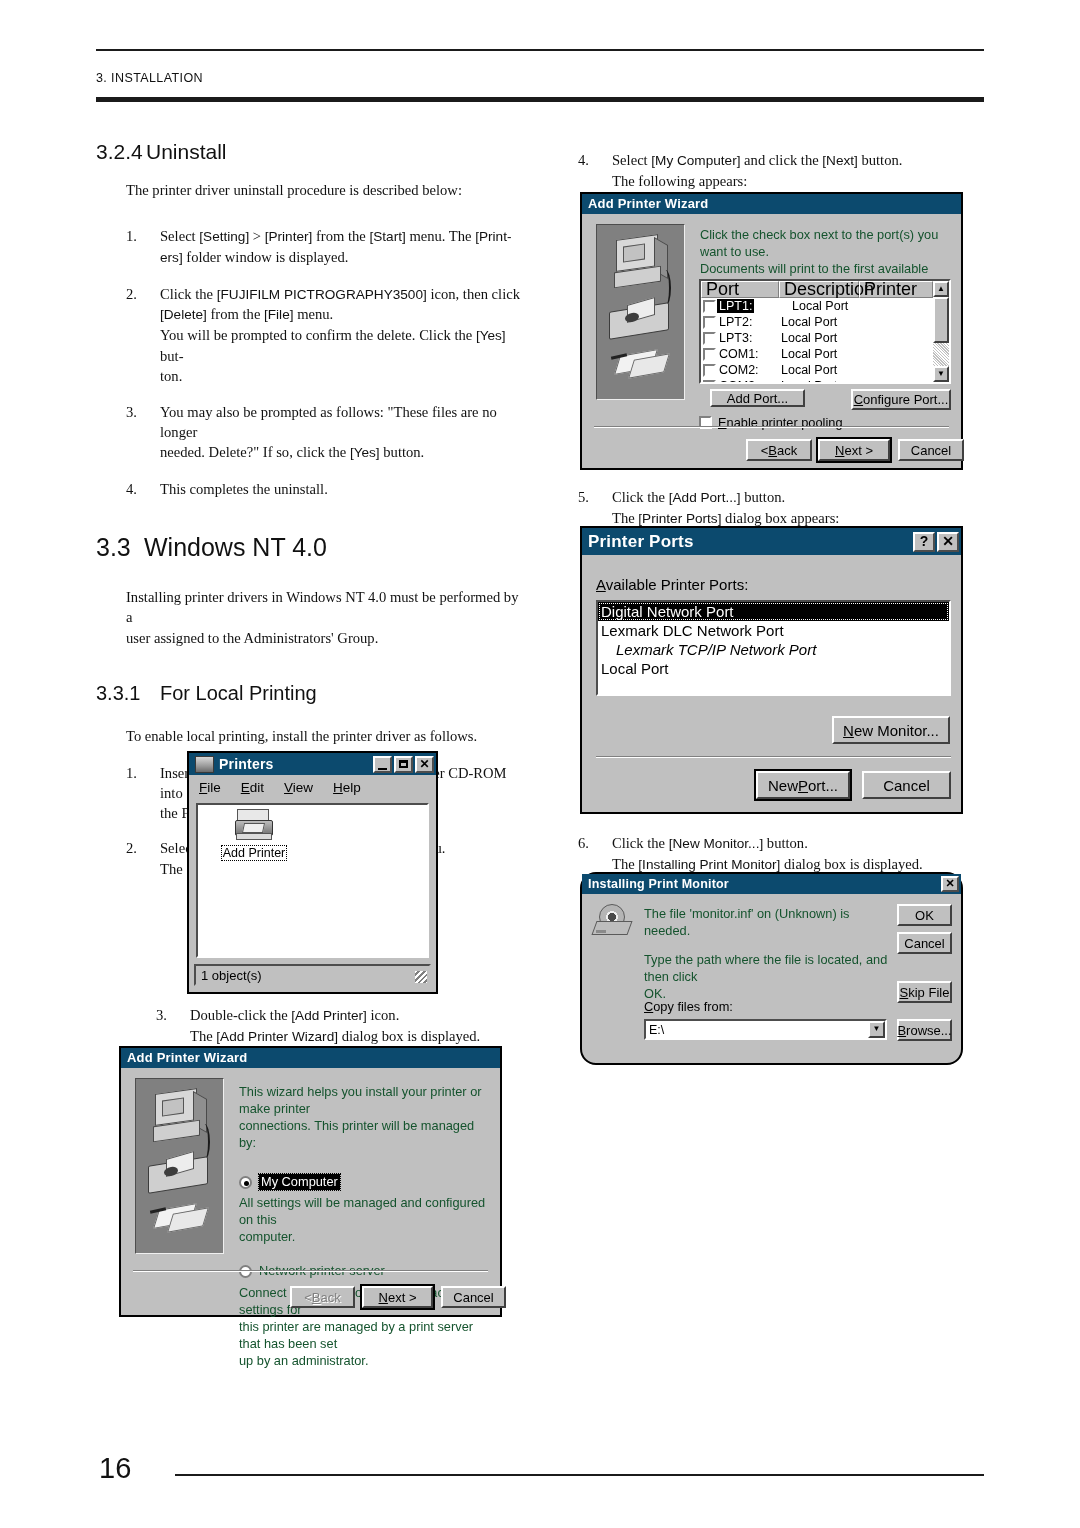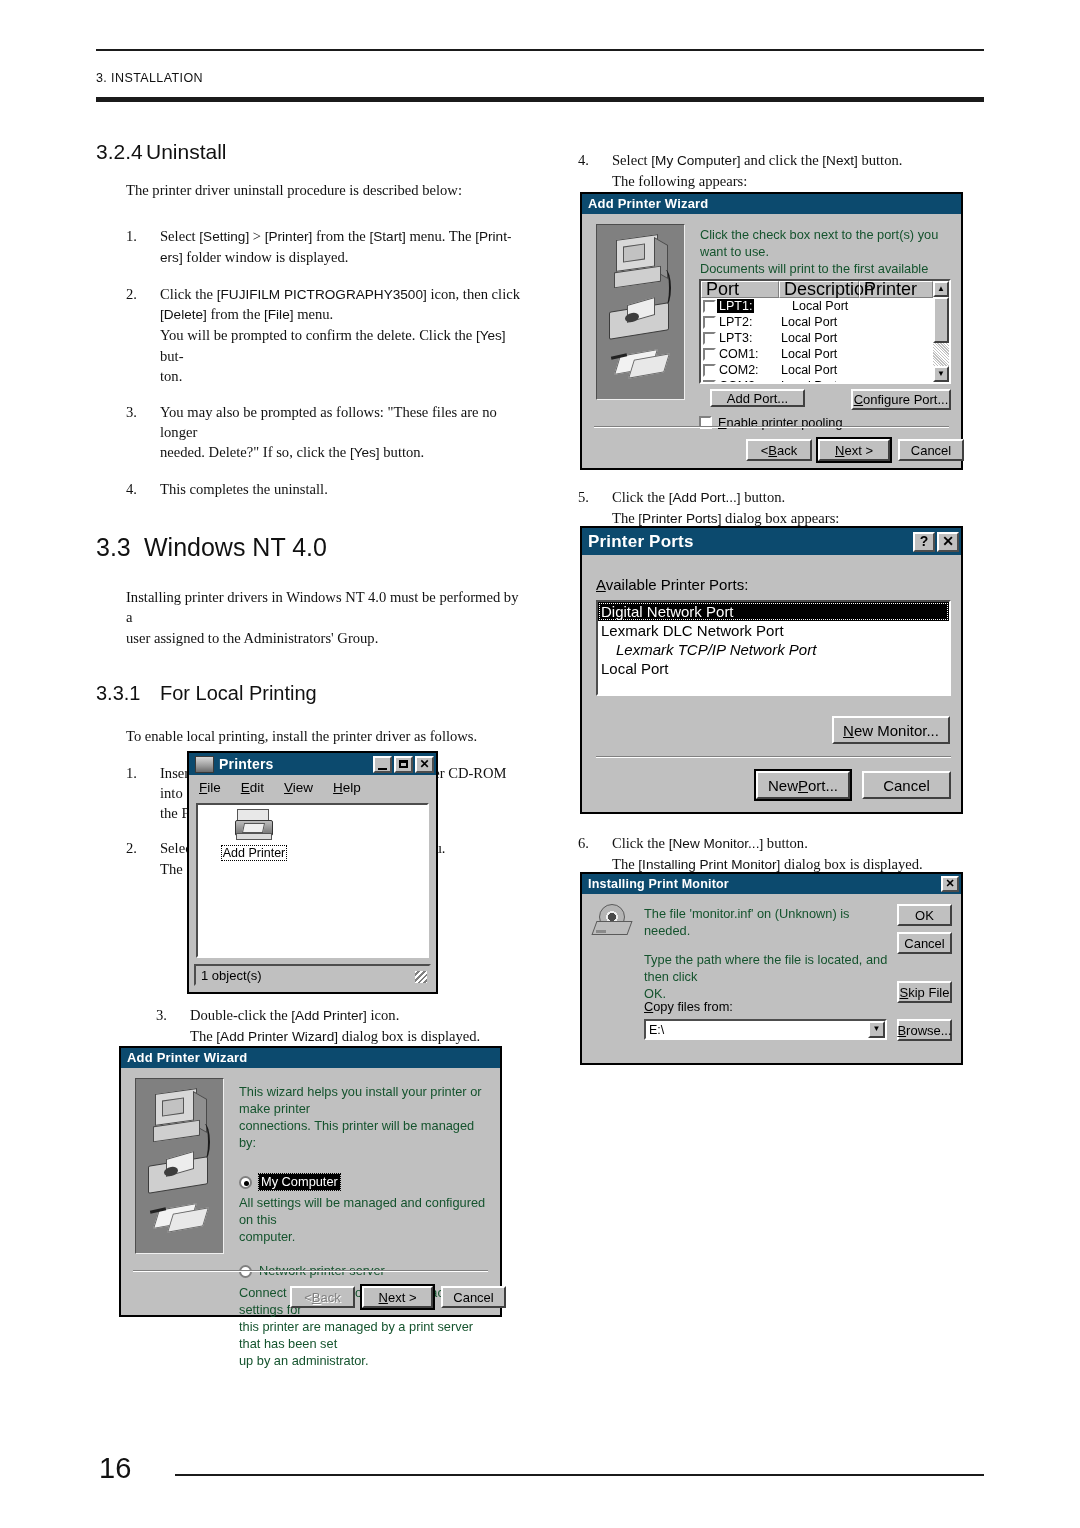--- a/index.html
+++ b/index.html
@@ -556,21 +556,21 @@
 
     <div class="btn default" style="position:absolute;left:174px;top:243px;width:94px;height:28px;font-size:15px;">New <span class="u">P</span>ort...</div>
     <div class="btn" style="position:absolute;left:280px;top:243px;width:89px;height:28px;font-size:15px;">Cancel</div>
   </div>
 
   <div class="listitem" style="position:absolute;left:578px;top:833px;width:400px;margin-left:0;">
     <span class="mk">6.</span>
     <span>Click the <span class="ui">[New Monitor...]</span> button.<br>The <span class="ui">[Installing Print Monitor]</span> dialog box is displayed.</span>
   </div>
 
-  <div class="win win-outer" style="left:580px; top:872px; width:383px; height:193px;">
+  <div class="win win-outer" style="left:580px; top:872px; width:383px; height:193px;border-radius:16px;">
     <div class="titlebar" style="height:20px;line-height:20px;">
       <span class="tb-text" style="font-size:12.5px;">Installing Print Monitor</span>
       <span class="tb-btn" style="width:18px;height:16px;line-height:11px;font-size:11px;">✕</span>
     </div>
 
     <div style="position:absolute;left:12px;top:30px;width:40px;height:36px;">
       <div style="position:absolute;left:5px;top:0;width:24px;height:24px;border-radius:50%;background:radial-gradient(circle at 50% 50%,#4a4a4a 0 4px,#f0f0f0 4px 6px,#b5b5b5 6px 12px);border:1px solid #5a5a5a;"></div>
       <div style="position:absolute;left:0px;top:17px;width:34px;height:12px;background:#bdbdbd;border:1px solid #5a5a5a;transform:skewX(-20deg);"></div>
       <div style="position:absolute;left:2px;top:26px;width:10px;height:3px;background:#8a8a8a;"></div>
     </div>

